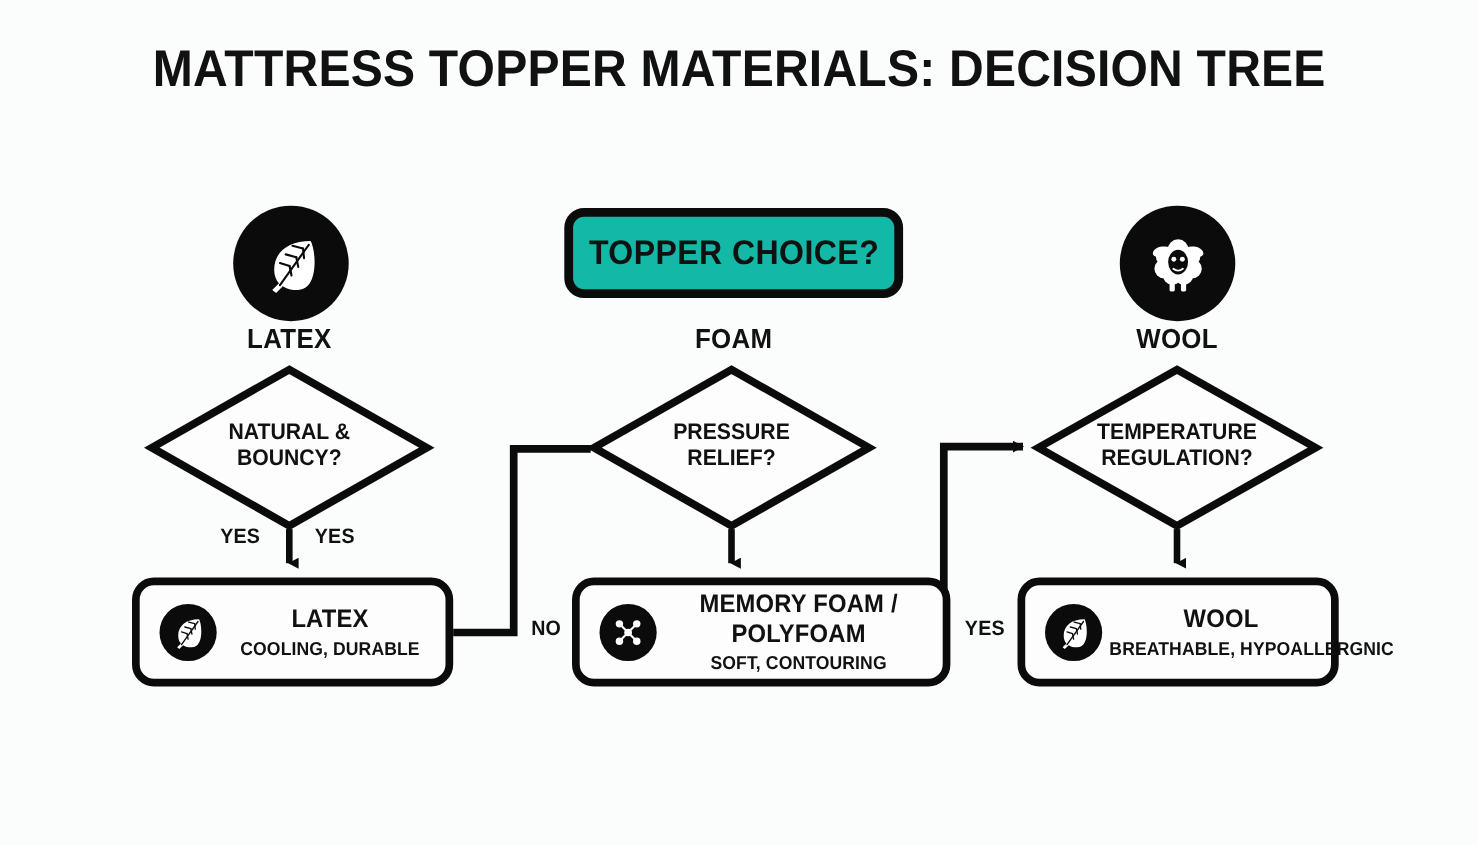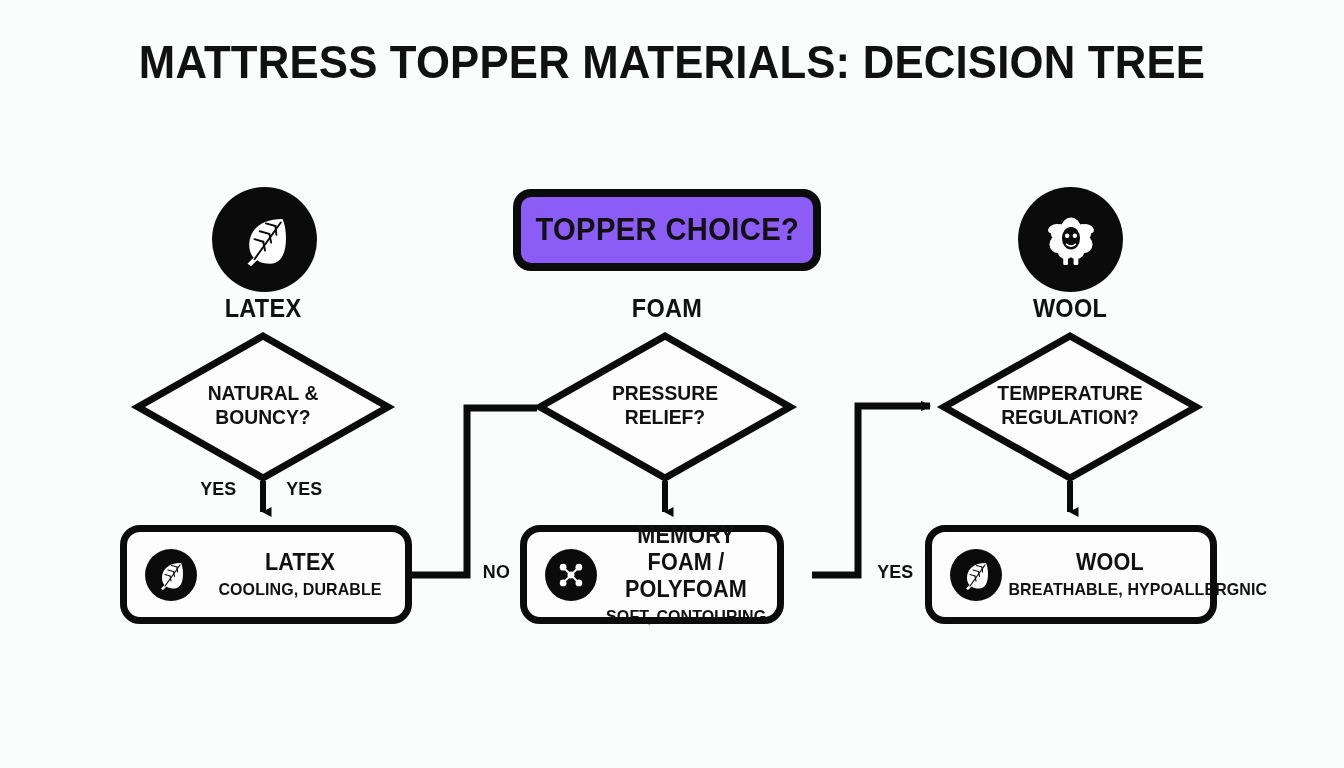--- a/index.html
+++ b/index.html
@@ -69,21 +69,21 @@
 
   
   #root-box {
     position: absolute;
     left: 513px;
     top: 189px;
     width: 308px;
     height: 82px;
     border: 8px solid #0b0b0b;
     border-radius: 18px;
-    background: #8b5cf6;
+    background: #14b8a6;
     box-sizing: border-box;
     display: flex;
     align-items: center;
     justify-content: center;
   }
   #root-box .root-text {
     font-weight: bold;
     font-size: 31px;
     letter-spacing: 0.4px;
     color: #111111;
@@ -289,21 +289,21 @@
             <path d="M30 34 L32 44"></path>
         </g>
       </svg>
     </div>
     <div class="oc-body">
       <div class="oc-title">LATEX</div>
       <div class="oc-sub">COOLING, DURABLE</div>
     </div>
   </div>
 
-  <div class="outcome" style="left:520px; top:525px; width:264px; height:99px;">
+  <div class="outcome" style="left:520px; top:525px; width:344px; height:99px;">
     <div class="oc-icon">
       <svg width="36" height="36" viewBox="0 0 64 64">
         <g stroke="#ffffff" stroke-width="3.4">
           <line x1="32" y1="32" x2="18" y2="18"></line>
           <line x1="32" y1="32" x2="46" y2="18"></line>
           <line x1="32" y1="32" x2="18" y2="46"></line>
           <line x1="32" y1="32" x2="46" y2="46"></line>
         </g>
         <g fill="#ffffff">
           <circle cx="32" cy="32" r="6.2"></circle>

